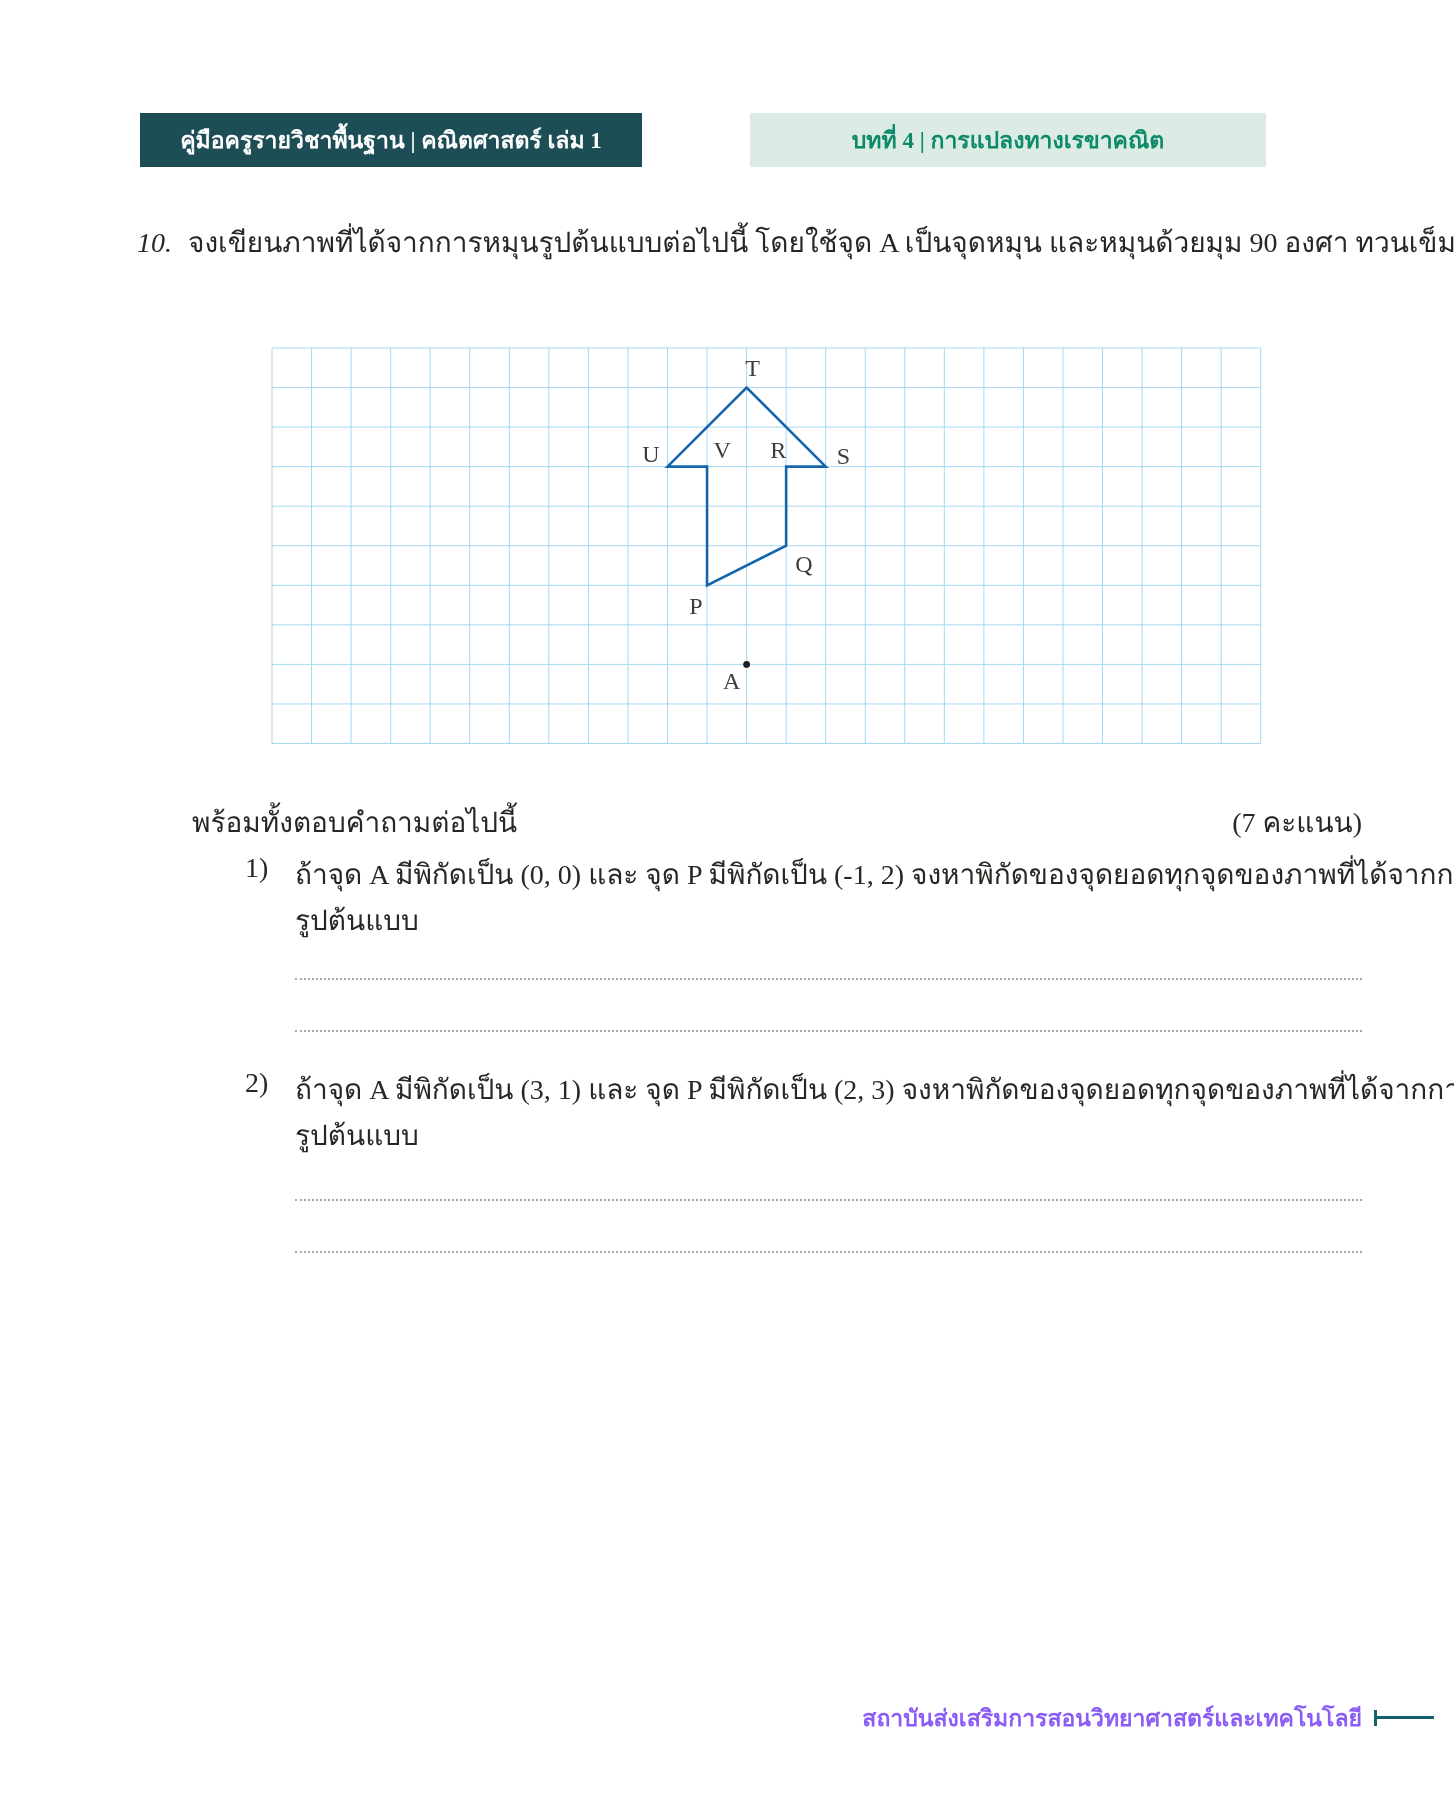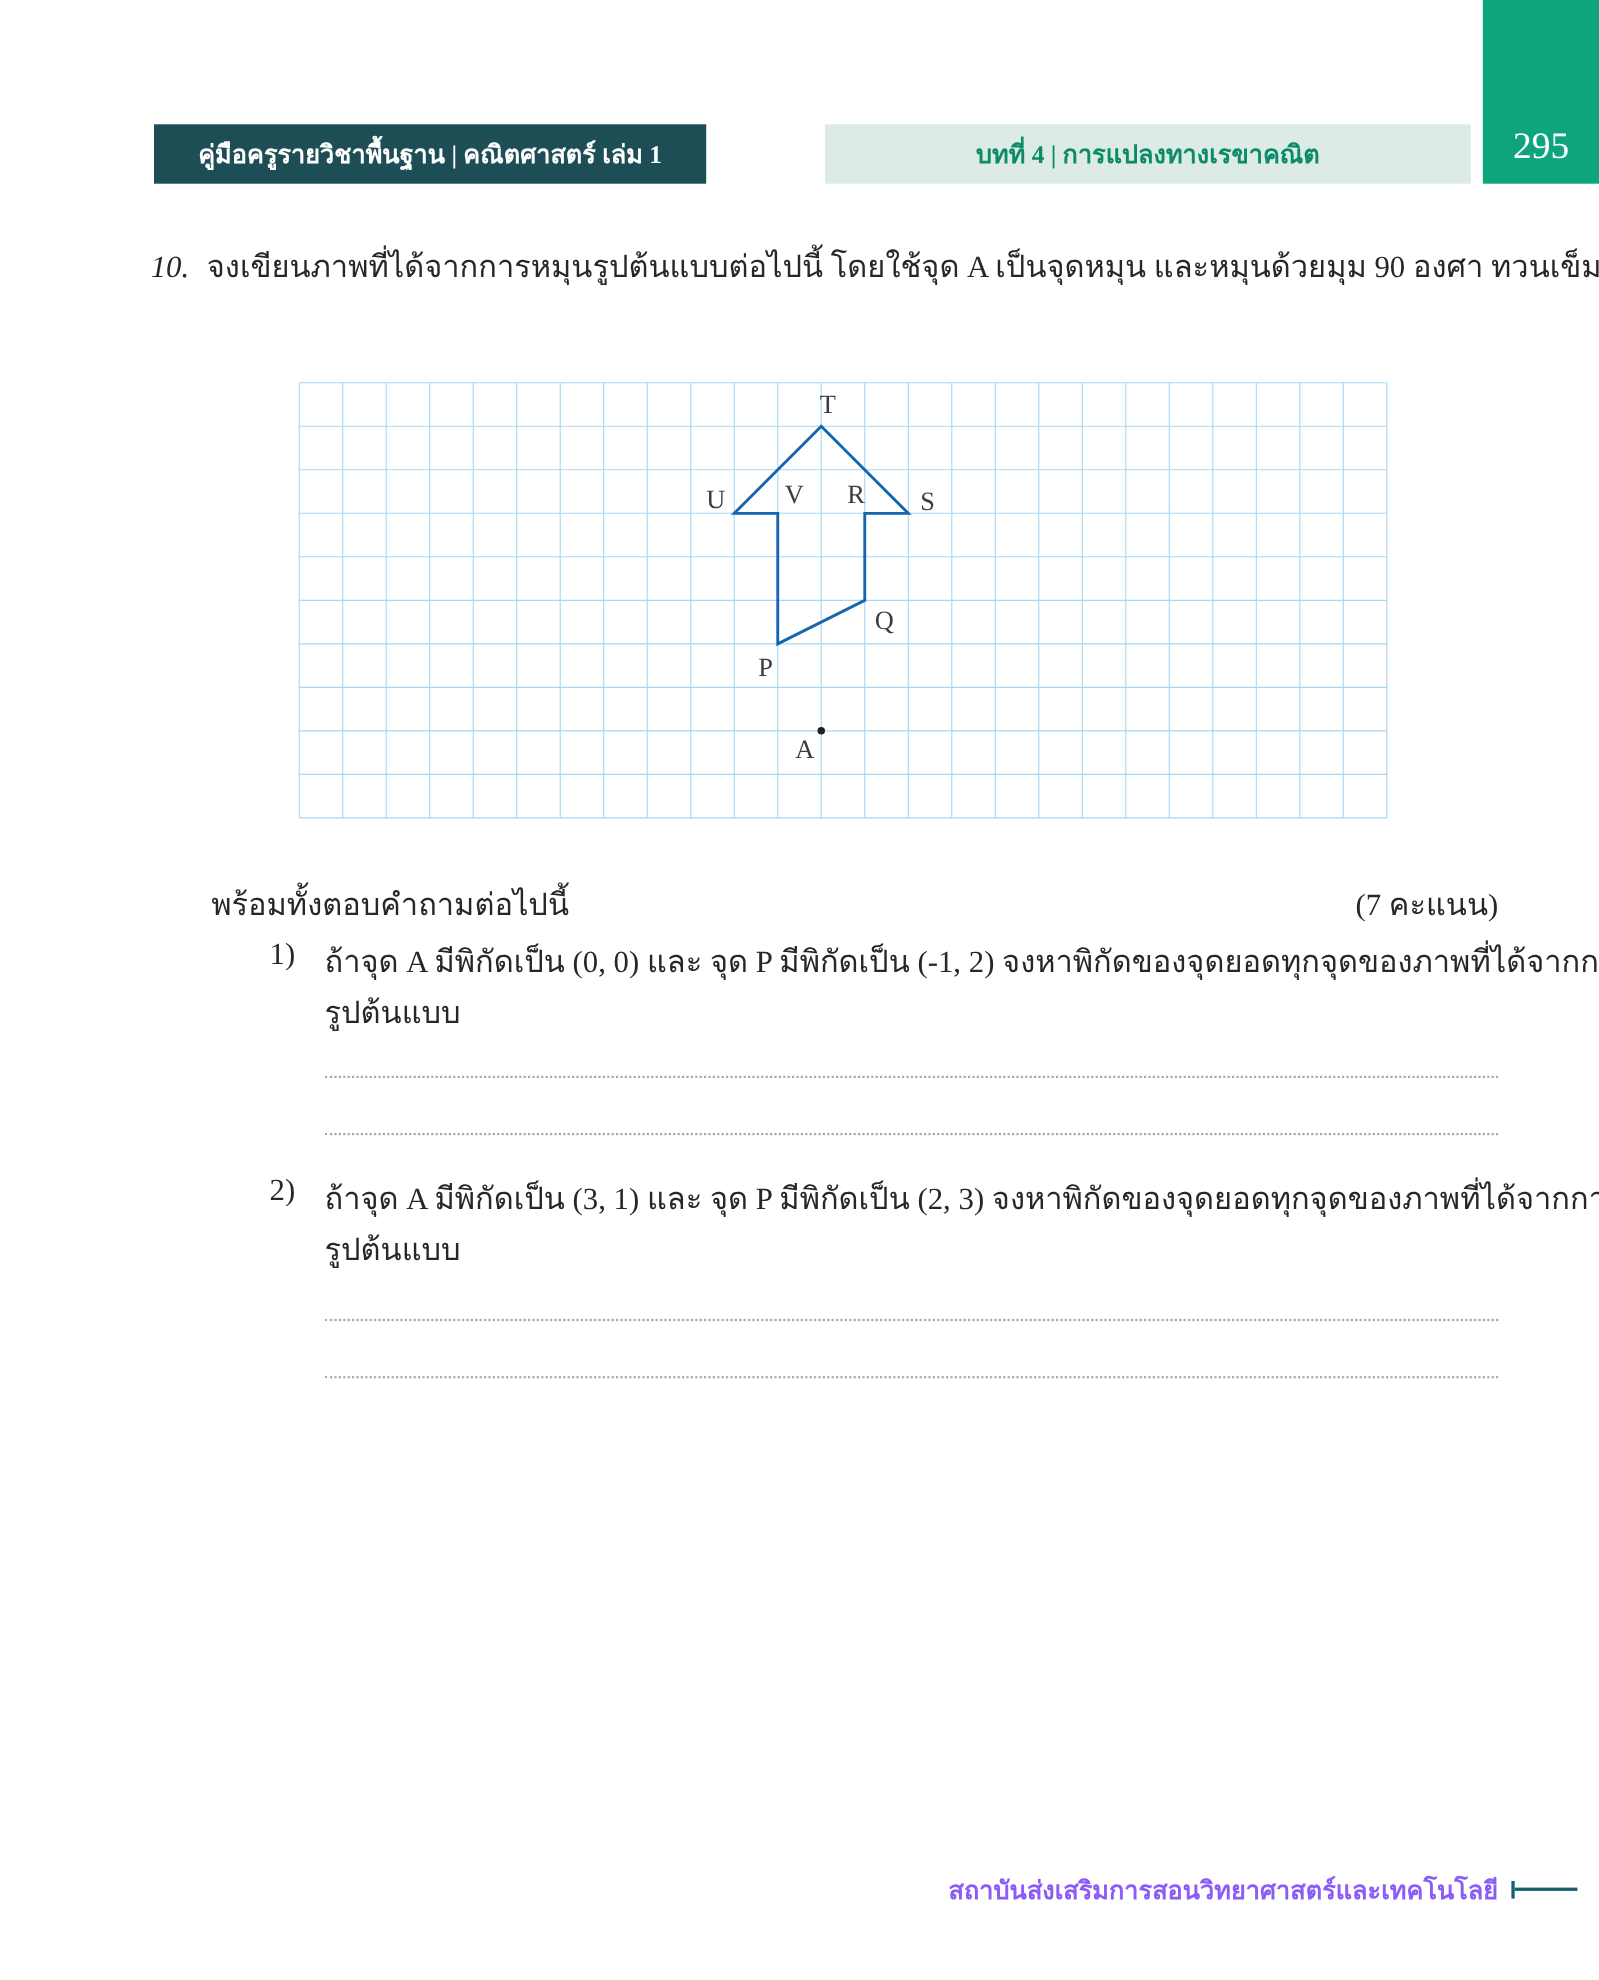--- a/index.html
+++ b/index.html
@@ -3,21 +3,21 @@
 <meta charset="utf-8">
 <style>
   html,body{margin:0;padding:0;background:#ffffff;}
   .page{position:relative;width:1454px;height:1800px;background:#ffffff;overflow:hidden;
         font-family:"Liberation Serif","DejaVu Serif",serif;color:#2a2623;}
   .abs{position:absolute;}
   
   .hdr-dark{left:140px;top:113px;width:502px;height:54px;background:#1d4e56;
             display:flex;align-items:center;justify-content:center;}
   .hdr-dark span{color:#ffffff;font-size:23px;font-weight:600;}
-  .hdr-pale{left:750px;top:113px;width:587px;height:54px;background:#dcece4;
+  .hdr-pale{left:750px;top:113px;width:516px;height:54px;background:#dcece4;
             display:flex;align-items:center;justify-content:center;}
   .hdr-pale span{color:#0d8a6a;font-size:23px;font-weight:600;}
   .green-tab{left:1348px;top:0;width:106px;height:167px;background:#0ea57d;
              display:flex;align-items:flex-end;justify-content:center;padding-bottom:14px;box-sizing:border-box;}
   .green-tab span{color:#ffffff;font-size:34px;}
   
   .q-row{left:137px;top:220px;width:1280px;white-space:nowrap;font-size:28px;}
   .q-num{display:inline-block;width:51px;font-style:italic;}
   
   #figure{left:271px;top:347px;}
@@ -33,23 +33,20 @@
   .footer-text{right:92px;top:1700px;font-size:23px;font-weight:600;color:#8b5cf6;}
   .footer-mark{left:1374px;top:1710px;width:60px;height:16px;}
   .footer-mark .vbar{position:absolute;left:0;top:0;width:3px;height:16px;background:#14616b;}
   .footer-mark .hbar{position:absolute;left:3px;top:6px;width:57px;height:3px;background:#14616b;}
 </style>
 </head>
 <body>
 
 <div class="page">
 
-  <div class="abs green-tab">
-    <span>295</span>
-  </div>
   <div class="abs hdr-dark">
     <span>คู่มือครูรายวิชาพื้นฐาน | คณิตศาสตร์  เล่ม 1</span>
   </div>
   <div class="abs hdr-pale">
     <span>บทที่ 4 | การแปลงทางเรขาคณิต</span>
   </div>
 
   <div class="abs q-row">
     <span class="q-num">10.</span><span>จงเขียนภาพที่ได้จากการหมุนรูปต้นแบบต่อไปนี้  โดยใช้จุด A เป็นจุดหมุน และหมุนด้วยมุม 90 องศา ทวนเข็มนาฬิกา</span>
   </div>

